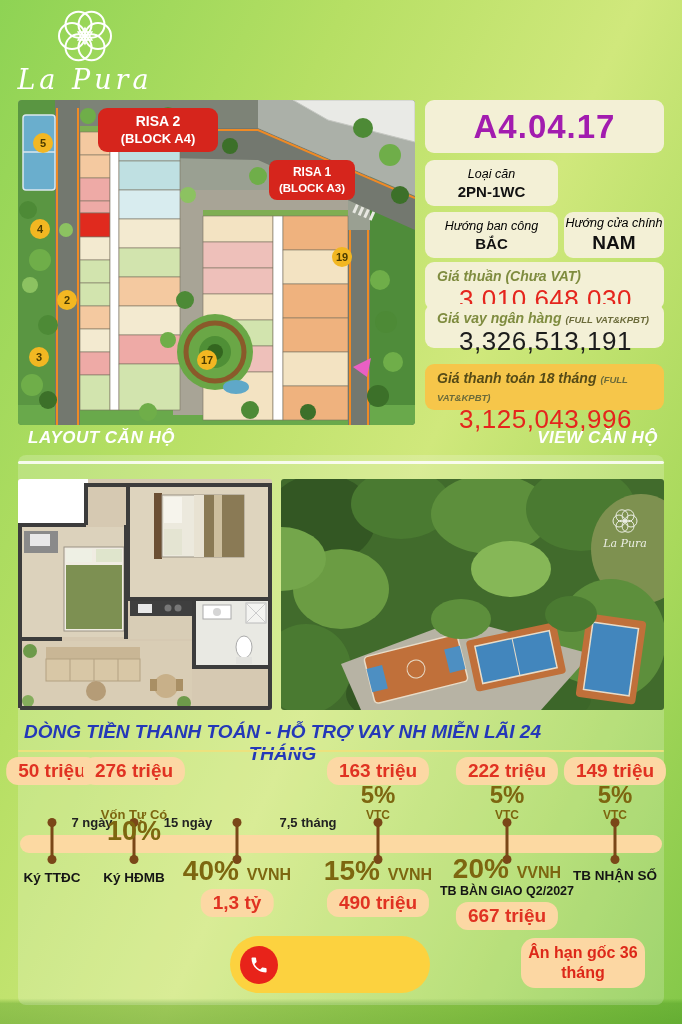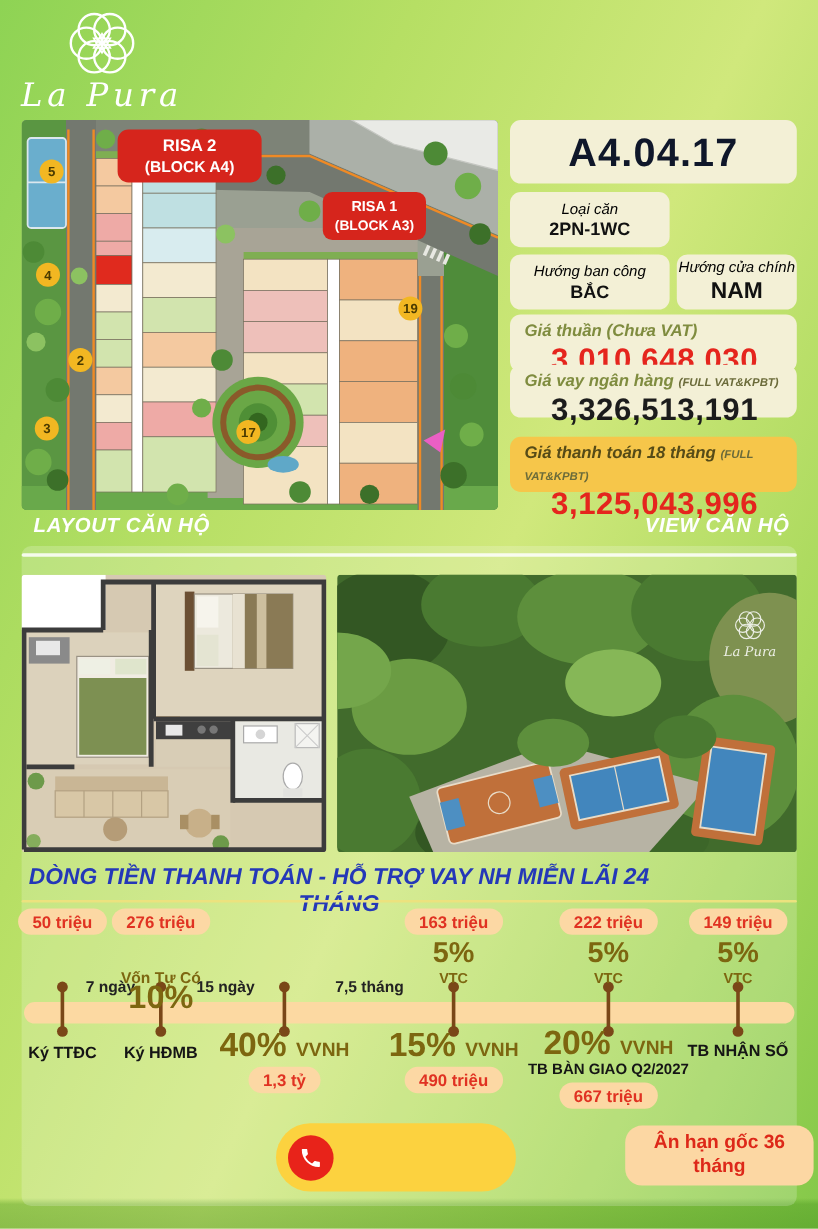--- a/index.html
+++ b/index.html
@@ -12,60 +12,60 @@
   .panel{left:18px;top:455px;width:646px;height:550px;background:rgba(255,255,255,.20);border-radius:8px;}
 
   
   .logo{left:5px;top:6px;width:160px;height:92px;text-align:center;color:#fff;}
   .logo .flower{display:block;margin:0 auto;}
   .logo .name{font-family:"DejaVu Serif",serif;font-style:italic;font-size:27px;letter-spacing:4px;line-height:1;}
 
   
   .card{background:#f3f0d6;border-radius:9px;box-sizing:border-box;}
   .unit-code{left:425px;top:100px;width:239px;height:53px;display:flex;align-items:center;justify-content:center;
-    font-size:33px;font-weight:bold;color:#0f172a;letter-spacing:1px;}
+    font-size:33px;font-weight:bold;color:#a21caf;letter-spacing:1px;}
   .fieldcard{display:flex;flex-direction:column;align-items:center;justify-content:center;gap:2px;}
   .flabel{font-style:italic;color:#000000;font-size:12.5px;}
   .fvalue{font-weight:bold;color:#111;font-size:15px;}
   .pricecard{padding:5px 10px 6px 12px;}
   .plabel{font-style:italic;color:#7f8c3f;font-size:14px;font-weight:bold;}
   .pnote{font-style:italic;color:#6b6b3a;font-size:9.5px;font-weight:bold;margin-left:4px;}
-  .pvalue{text-align:center;font-weight:bold;font-size:26px;letter-spacing:.5px;line-height:1.1;}
+  .pvalue{text-align:center;font-weight:normal;font-size:26px;letter-spacing:.5px;line-height:1.1;}
   .red{color:#e5251d;} .dark{color:#1c1c1c;}
   .amber{background:#f6c64a;}
   .amber .plabel{color:#564b17;}
 
   
   .seclabel{color:#fff;font-weight:bold;font-style:italic;font-size:17px;letter-spacing:.5px;}
   .divider{left:18px;top:461px;width:646px;height:3px;background:rgba(255,255,255,.85);border-radius:2px;}
 
   .img-frame{border-radius:3px;overflow:hidden;}
 
   
   .pay-title{left:0;top:721px;width:565px;text-align:center;color:#2438b8;font-weight:bold;font-style:italic;font-size:19px;}
   .pay-line{left:18px;top:750px;width:646px;height:2px;background:#ece27e;border-radius:2px;}
   .tl-bar{left:20px;top:835px;width:642px;height:18px;background:#fcd9a2;border-radius:9px;}
   .cx{transform:translateX(-50%);white-space:nowrap;}
-  .tl-badge{background:#fcd8a4;color:#e03222;font-weight:bold;font-size:14px;padding:3px 12px;border-radius:12px;}
+  .tl-badge{background:#fcd8a4;color:#e03222;font-weight:bold;font-size:19px;padding:3px 12px;border-radius:12px;}
   .tl-pct{color:#7d6610;font-weight:bold;font-size:26px;line-height:1;}
   .tl-pct.big{font-size:28px;}
   .tl-pct .sm{font-size:16px;font-weight:bold;margin-top:11px;}
   .tl-pctlbl{color:#7d6610;font-weight:bold;font-size:13px;}
   .tl-int{color:#222;font-weight:bold;font-size:13px;}
   .tl-lbl{color:#151515;font-weight:bold;font-size:13.5px;}
   .tl-note{color:#151515;font-weight:bold;font-size:12.5px;}
   .pin{width:3px;height:38px;top:822px;background:#7a4718;transform:translateX(-50%);}
   .pin::before,.pin::after{content:"";position:absolute;left:-3px;width:9px;height:9px;border-radius:50%;background:#7a4718;}
   .pin::before{top:-4px;} .pin::after{bottom:-4px;}
 
   
   .phone-pill{left:230px;top:936px;width:200px;height:57px;border-radius:29px;background:#fcd23f;}
   .phone-circle{left:10px;top:10px;width:38px;height:38px;border-radius:50%;background:#e8231a;
     display:flex;align-items:center;justify-content:center;}
-  .grace{left:521px;top:938px;width:157px;height:50px;border-radius:14px;background:#fcd7a3;
+  .grace{left:521px;top:938px;width:124px;height:50px;border-radius:14px;background:#fcd7a3;
     display:flex;align-items:center;justify-content:center;text-align:center;
     color:#dd2819;font-weight:bold;font-size:16px;line-height:1.25;}
 </style>
 </head>
 <body>
 
 <div class="page">
 
   <div class="abs panel"></div>
 

